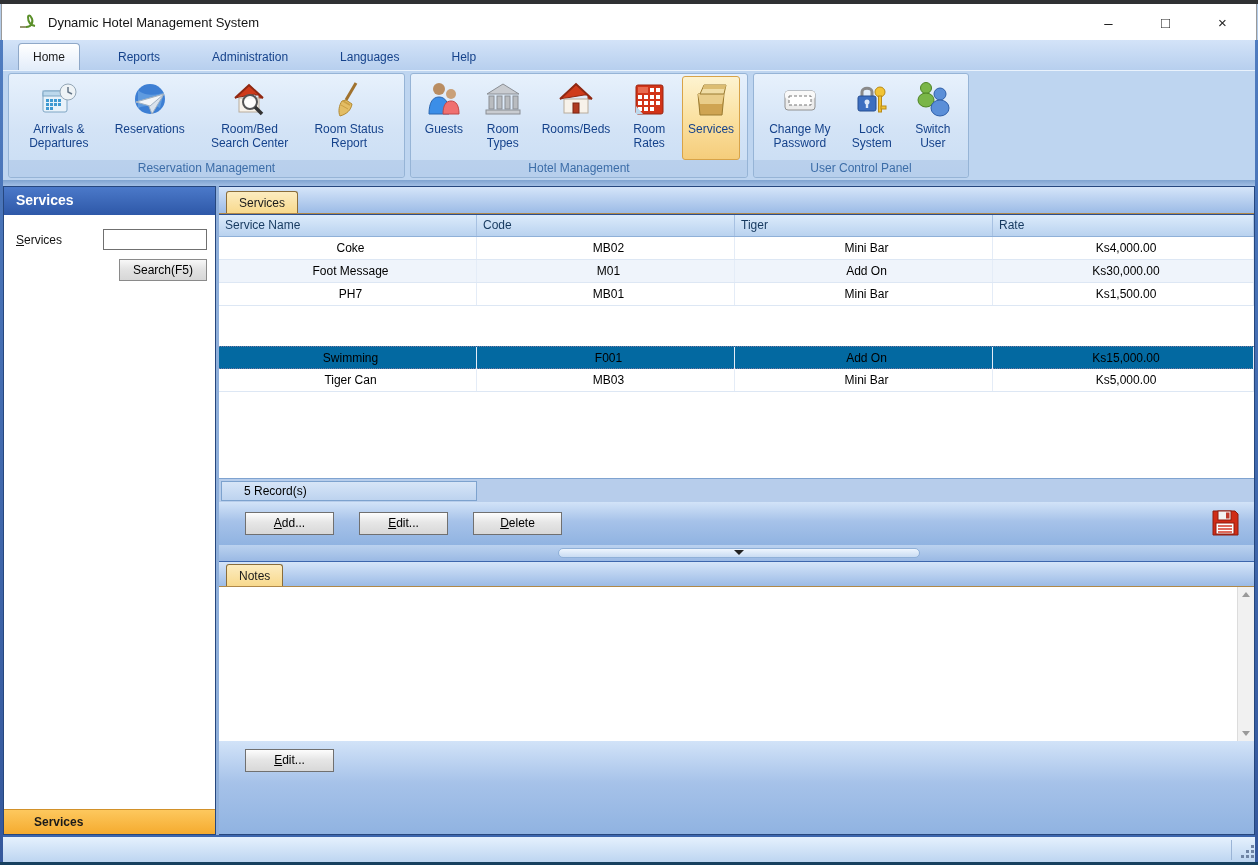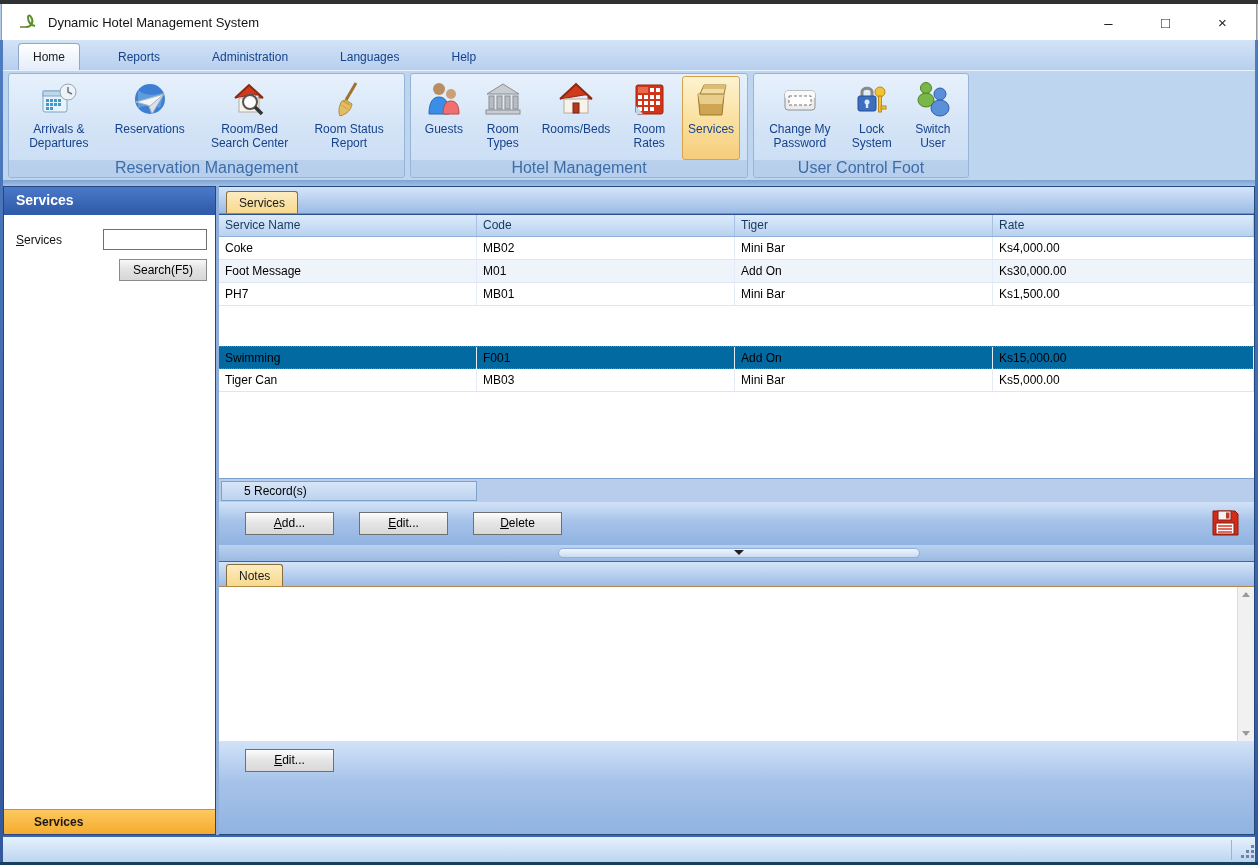--- a/index.html
+++ b/index.html
@@ -32,21 +32,21 @@
             background:#bed5f0; border-top:1px solid #e9f2fc; display:flex; gap:5px; padding:2px 0 3px 5px; }
   .ribbon-group { border:1px solid #96b4d6; border-radius:3px; height:105px;
             background:linear-gradient(#e7f1fc,#d3e3f6 55%,#c9ddf4); display:flex; flex-direction:column; }
   .rg-buttons { flex:1; display:flex; align-items:flex-start; justify-content:space-evenly; padding-top:2px; }
   .ribbon-btn { display:flex; flex-direction:column; align-items:center; padding:3px 5px 2px 5px;
             border:1px solid transparent; border-radius:3px; color:#15428b; font-size:12px;
             text-align:center; white-space:pre-line; line-height:1.15; cursor:default; }
   .ribbon-btn.active { background:linear-gradient(#fdf3d0,#fbe3a6 45%,#f5cd7b);
             border:1px solid #d8a348; height:84px; }
   .ribbon-btn .ric { width:40px; height:40px; margin-bottom:3px; }
-  .rg-caption { height:17px; text-align:center; color:#3c6da8; font-size:16px; line-height:16px;
+  .rg-caption { height:17px; text-align:center; color:#3c6da8; font-size:12px; line-height:16px;
             background:rgba(150,180,220,0.35); border-radius:0 0 3px 3px; }
   .ribbon-under { position:absolute; left:3px; right:3px; top:180px; height:6px;
             background:linear-gradient(#7fa3d0,#a2bfe5); }
 
   
   .content { position:absolute; left:3px; right:3px; top:186px; bottom:30px; display:flex; gap:3px; background:#8fafda; }
 
   
   .sidebar { width:213px; background:#ffffff; display:flex; flex-direction:column; border:1px solid #26477e; }
   .sb-header { height:28px; background:linear-gradient(#4b79c9,#2e58a8); color:#ffffff; font-weight:bold;
@@ -64,21 +64,21 @@
   .main { flex:1; display:flex; flex-direction:column; border:1px solid #26477e; border-left:none; background:#ffffff; }
   .doc-tabstrip { height:27px; background:linear-gradient(#d5e5f9,#9cbbe6); display:flex; align-items:flex-end;
                   border-bottom:1px solid #b08848; }
   .doc-tab { background:linear-gradient(#fcecc0,#f8d98d); border:1px solid #8a6d3a; border-bottom:none;
              border-radius:3px 3px 0 0; padding:4px 12px 3px 12px; font-size:12px; color:#1a1a1a; margin-left:7px; }
   .grid-row { display:grid; grid-template-columns:258px 258px 258px 1fr; }
   .thead { height:23px; background:linear-gradient(#dcebfb,#b9d2ef); border-top:1px solid #2c4f8e;
            border-bottom:1px solid #8fb0d8; }
   .thead .cell { font-size:12px; color:#16395f; line-height:21px; padding-left:6px; border-right:1px solid #a7c1e2; }
   .trow { height:23px; background:#ffffff; border-bottom:1px solid #dde7f4; }
-  .trow .cell { font-size:12px; color:#000; line-height:22px; padding-left:6px; border-right:1px solid #e4ecf7; }
+  .trow .cell { font-size:12px; color:#000; line-height:22px; padding-left:6px; border-right:1px solid #e4ecf7;text-align:center; }
   .trow.alt { background:#eff4fb; }
   .trow.selected { background:#0369a1; border-top:1px dotted #7a7aa0; border-bottom:1px dotted #7a7aa0;margin-top:40px; }
   .table-filler { flex:1; background:#ffffff; }
 
   .record-bar { height:24px; background:#b7cdeb; border-top:1px solid #7fa3d0; padding:2px 0 0 2px; }
   .record-box { width:256px; height:20px; background:linear-gradient(#d7e5f7,#bdd3ef); border:1px solid #7da2ce;
                 font-size:12px; color:#000; line-height:18px; padding-left:22px; }
   .action-bar { height:43px; background:linear-gradient(#d2e3f8,#a6c2e9 45%,#90b3e1);
                 display:flex; align-items:center; padding-left:26px; gap:25px; }
   .btn { width:89px; height:23px; font-size:12px; color:#000; text-align:center;
@@ -301,21 +301,21 @@
           <svg class="ric" viewBox="0 0 40 40">
             <circle cx="13" cy="8" r="5.5" fill="#7ab648" stroke="#4e8424"></circle>
             <ellipse cx="13" cy="20" rx="8" ry="7" fill="#7ab648" stroke="#4e8424"></ellipse>
             <circle cx="27" cy="14" r="6" fill="#5b8fd8" stroke="#2f5fa8"></circle>
             <ellipse cx="27" cy="28" rx="9" ry="8" fill="#5b8fd8" stroke="#2f5fa8"></ellipse>
           </svg>
           <span>Switch
 User</span>
         </div>
       </div>
-      <div class="rg-caption">User Control Foot</div>
+      <div class="rg-caption">User Control Panel</div>
     </div>
   </div>
   <div class="ribbon-under"></div>
 
   <div class="content">
 
     <div class="sidebar">
       <div class="sb-header">Services</div>
       <div class="sb-body">
         <div class="sb-row">

